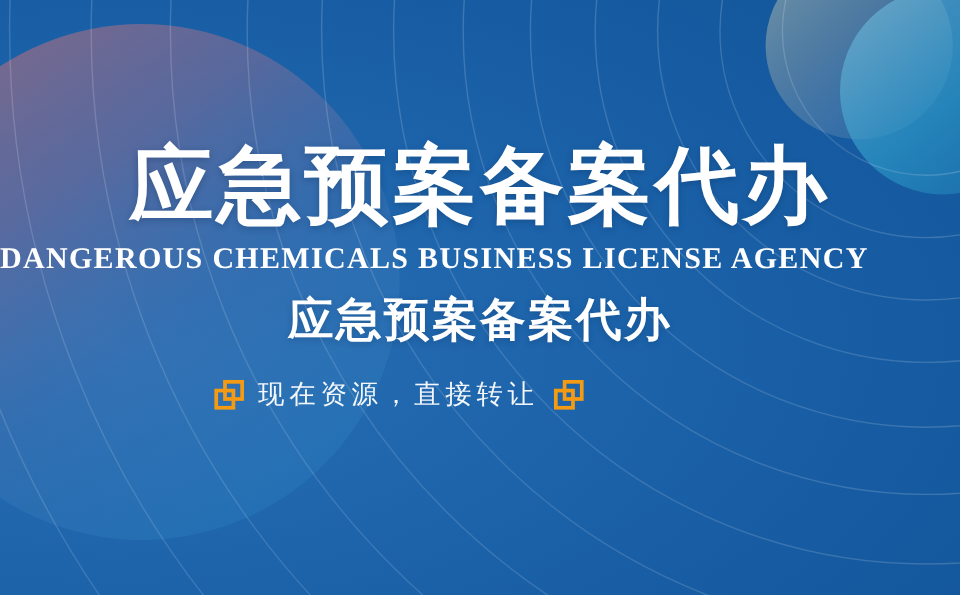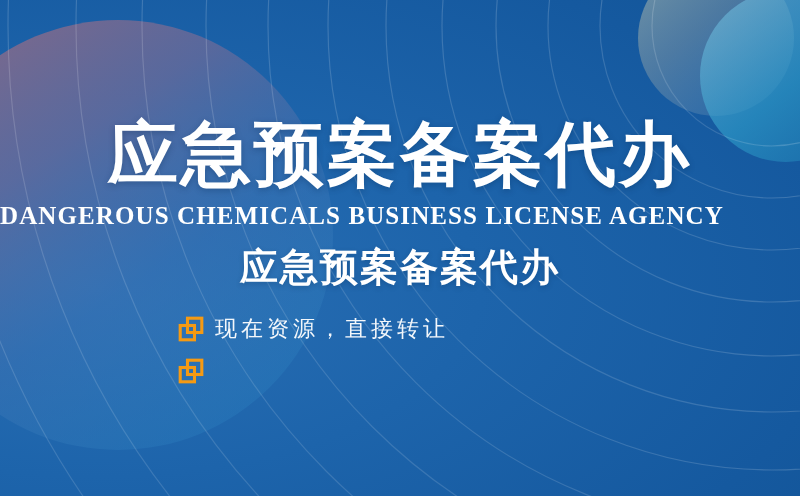--- a/index.html
+++ b/index.html
@@ -83,21 +83,21 @@
     letter-spacing: 2px;
     text-shadow: 0 2px 5px rgba(5, 40, 80, 0.25);
     white-space: nowrap;
   }
 
   .bullets {
     position: absolute;
     left: 178px;
     top: 314px;
     display: flex;
-    flex-direction: column;
+    flex-direction: row;
     gap: 12px;
   }
   .bullet {
     display: flex;
     align-items: center;
     height: 30px;
   }
   .bullet-icon {
     width: 26px;
     height: 26px;

